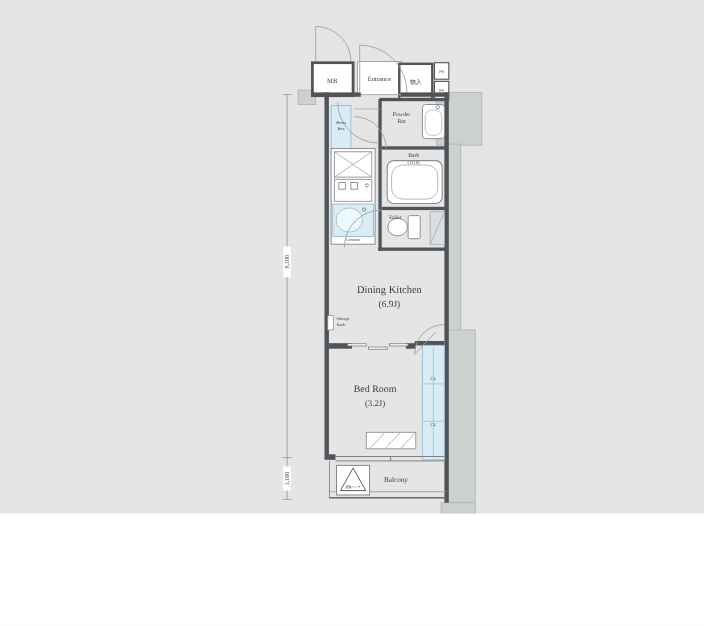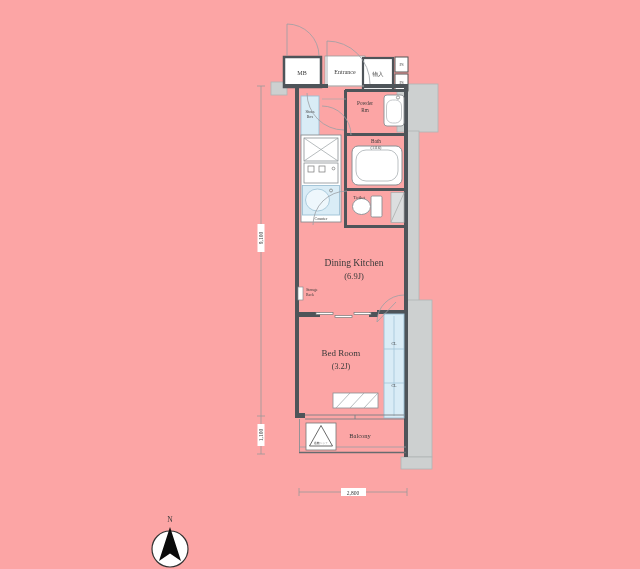--- a/index.html
+++ b/index.html
@@ -1,16 +1,16 @@
 <!DOCTYPE html>
 <html><head>
 <meta charset="utf-8">
 <style>
   html,body{margin:0;padding:0;background:#ffffff;}
-  #canvas{position:relative;width:640px;height:569px;background:#fca5a5;overflow:hidden;
+  #canvas{position:relative;width:640px;height:467px;background:#e5e5e5;overflow:hidden;
           font-family:"Liberation Serif","DejaVu Serif",serif;}
   svg{position:absolute;left:0;top:0;}
   text{fill:#3a3a3a;font-family:"Liberation Serif","DejaVu Serif",serif;}
 </style>
 </head>
 <body>
 
 <div id="canvas">
 <svg width="640" height="569" viewBox="0 0 640 569">
 

